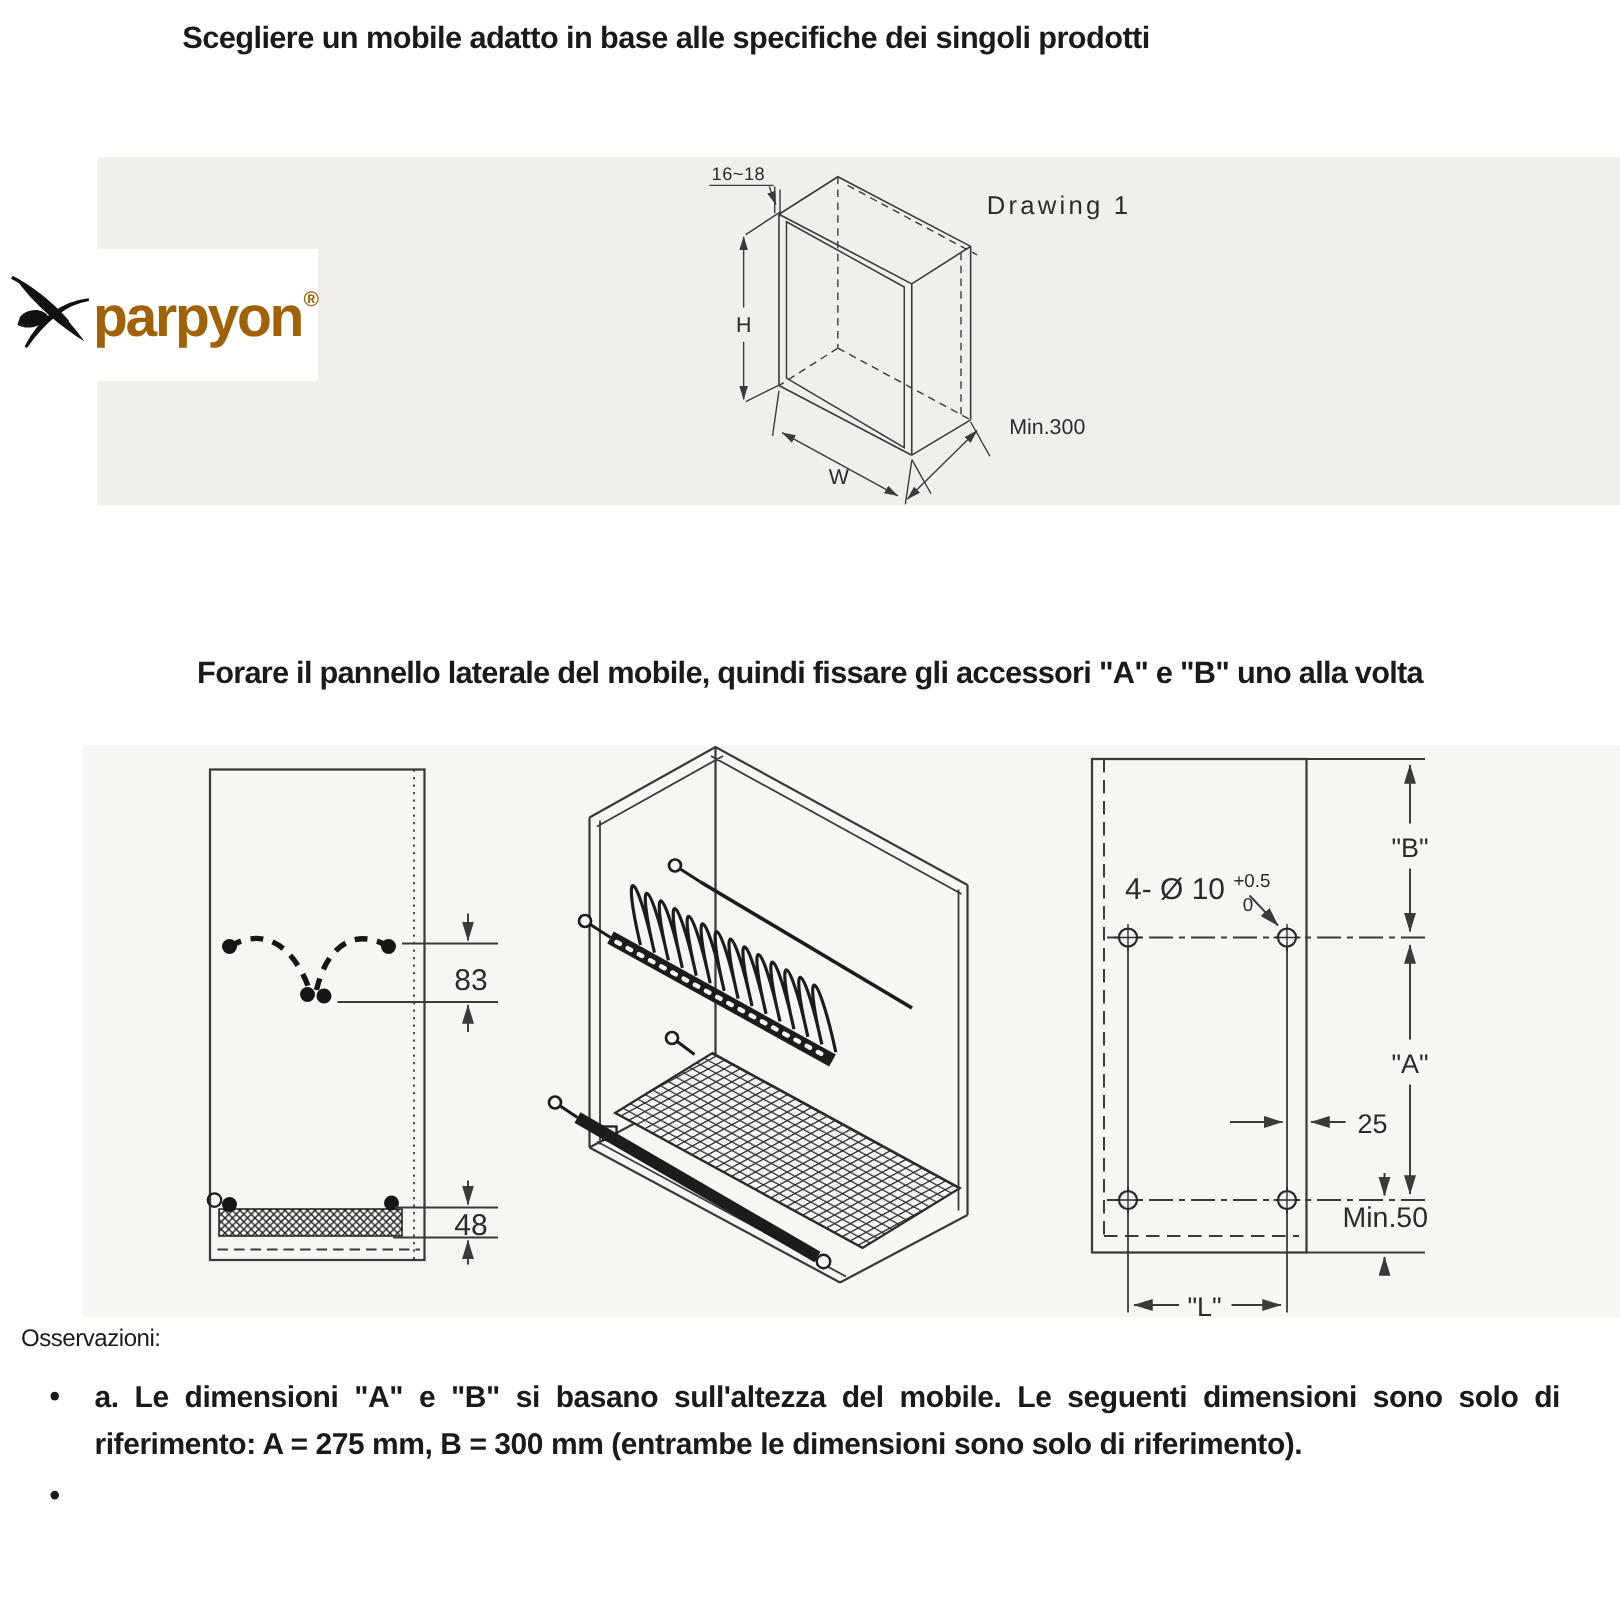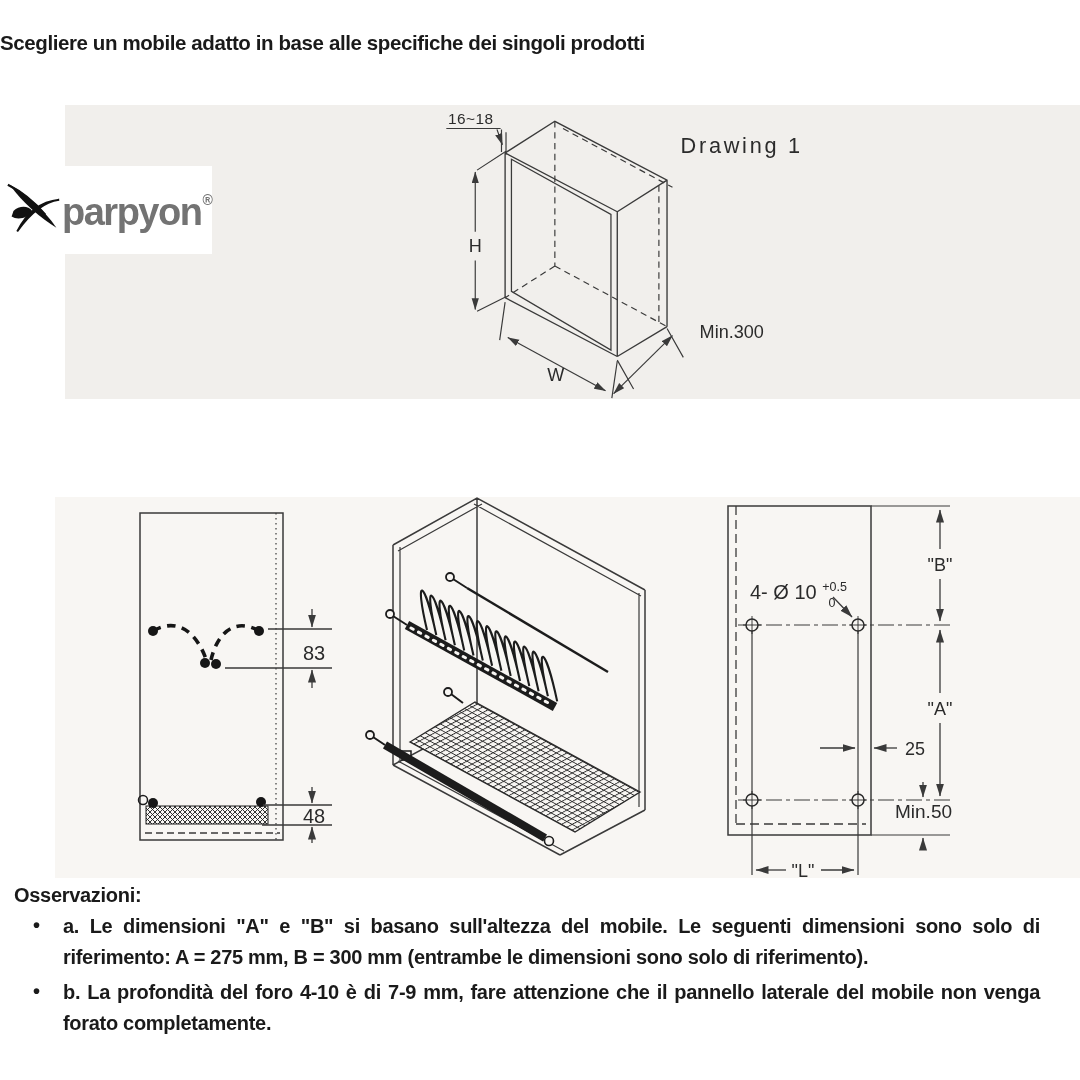--- a/index.html
+++ b/index.html
@@ -13,48 +13,48 @@
   html,body{width:1080px;height:1080px;}
   body{
     position:relative;
     width:1080px;height:1080px;
     background:var(--paper);
     font-family:"Liberation Sans", sans-serif;
     color:var(--ink);
     overflow:hidden;
   }
   .title-block{
-    position:absolute;top:27px;left:0;width:888px;
-    font-weight:700;font-size:20.5px;line-height:1.55;
+    position:absolute;top:10px;left:0;width:888px;
+    text-align:center;font-weight:700;font-size:20.5px;line-height:1.55;
     letter-spacing:-0.4px;color:var(--ink);
   }
   .scan-strip{position:absolute;}
-  .scan-top{left:65px;top:105px;width:1015px;height:294px;background:var(--scan-bg-top);}
+  .scan-top{left:65px;top:105px;width:1015px;height:232px;background:var(--scan-bg-top);}
   .scan-bottom{left:55px;top:497px;width:1025px;height:381px;background:var(--scan-bg-bottom);}
   .scan-strip svg{display:block;width:100%;height:100%;}
   svg text{font-family:"Liberation Sans", sans-serif;fill:#2b2b2b;}
   .logo-patch{
     position:absolute;left:0;top:166px;width:212px;height:88px;
     background:var(--paper);display:flex;align-items:center;
   }
   .logo-icon{width:56px;height:62px;margin-left:6px;flex:0 0 auto;}
   .logo-word{
-    font-weight:700;font-size:38px;letter-spacing:-1.5px;color:#737373;
+    font-weight:700;font-size:38px;letter-spacing:-1.5px;color:#a16207;
     line-height:1;position:relative;top:2px;
   }
   .logo-reg{font-size:14px;font-weight:700;vertical-align:super;letter-spacing:0;position:relative;top:-6px;left:1px;}
   .instruction-block{
     position:absolute;top:434px;left:0;width:1080px;
     text-align:center;font-weight:700;font-size:20.5px;line-height:1.45;
     letter-spacing:-0.5px;color:var(--ink);
   }
   .notes-block{
     position:absolute;left:14px;top:884px;width:1026px;color:var(--ink);
   }
-  .notes-heading{font-weight:700;font-size:20px;letter-spacing:-0.3px;margin-bottom:4px;}
+  .notes-heading{font-weight:400;font-size:16px;letter-spacing:-0.3px;margin-bottom:15px;}
   .note-item{
     position:relative;padding-left:49px;margin-bottom:4px;
     font-weight:700;font-size:20px;line-height:1.55;letter-spacing:-0.3px;
     text-align:justify;
   }
   .note-bullet{position:absolute;left:19px;top:-1px;font-size:20px;}
 </style>
 </head>
 <body>
 
@@ -110,20 +110,21 @@
   <svg class="logo-icon" viewBox="0 0 60 66">
     <path d="M4,6 C22,16 40,32 54,52 C38,42 18,26 4,6 Z" fill="#111"></path>
     <path d="M57,22 C42,24 26,36 12,56 C22,36 38,24 57,22 Z" fill="#111" stroke="#111" stroke-width="2"></path>
     <path d="M8,34 C14,28 24,28 28,34 C24,42 12,44 6,40 Z" fill="#111"></path>
     <path d="M2,6 C14,12 30,24 42,38" stroke="#111" stroke-width="2.5" fill="none"></path>
   </svg>
   <div class="logo-word"><span>parpyon</span><span class="logo-reg">®</span></div>
 </div>
 
 <div class="instruction-block">
+  <div>Forare il pannello laterale del mobile, quindi fissare gli accessori "A" e "B" uno alla volta</div>
 </div>
 
 <div class="scan-strip scan-bottom">
 <svg viewBox="0 0 1025 381">
   <defs>
     <marker id="arrB" markerUnits="userSpaceOnUse" markerWidth="14" markerHeight="9" refX="12.5" refY="4" orient="auto-start-reverse">
       <path d="M0,0 L13,4 L0,8 Z" fill="#3a3a3a"></path>
     </marker>
     <pattern id="hatch" patternUnits="userSpaceOnUse" width="5" height="5">
       <path d="M0,5 L5,0 M0,0 L5,5" stroke="#1c1c1c" stroke-width="0.9"></path>
@@ -266,15 +267,14 @@
 </div>
 
 <div class="notes-block">
   <div class="notes-heading">Osservazioni:</div>
   <div class="note-item">
     <span class="note-bullet">•</span>
     <span>a. Le dimensioni "A" e "B" si basano sull'altezza del mobile. Le seguenti dimensioni sono solo di riferimento: A = 275 mm, B = 300 mm (entrambe le dimensioni sono solo di riferimento).</span>
   </div>
   <div class="note-item">
     <span class="note-bullet">•</span>
-    <span>b. La profondità del foro 4-10 è di 7-9 mm, fare attenzione che il pannello laterale del mobile non venga forato completamente.</span>
   </div>
 </div>
 
 </body></html>

